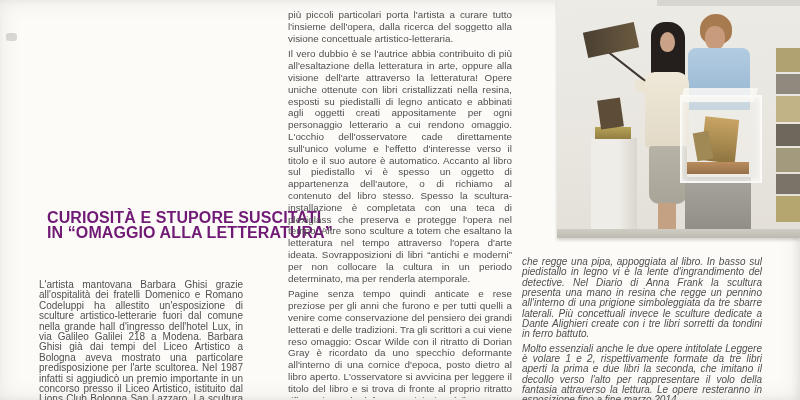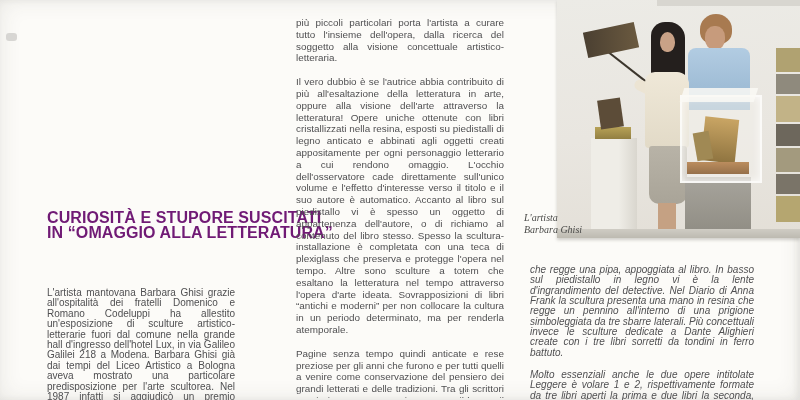--- a/index.html
+++ b/index.html
@@ -15,21 +15,21 @@
     transform:scaleX(.62);transform-origin:0 50%;}
   .hl-blue{color:#4585b5;}
   .hl-dark{color:#3c3c3f;}
   .hl-gap{margin-top:7px;}
   
   .subtitle{position:absolute;left:47px;top:211px;line-height:14.5px;
     font-size:16px;font-weight:700;color:#701a75;letter-spacing:.1px;}
   .subtitle span{display:block;}
   
   .bodycol{position:absolute;color:#4f4f51;text-align:justify;}
-  .bodycol p{margin:12px;}
+  .bodycol p{margin:4px;}
   .col1{left:35px;top:276px;width:212px;font-size:10px;line-height:10.4px;height:124px;overflow:hidden;}
   .col2{left:284px;top:5px;width:232px;font-size:9.9px;line-height:11.8px;height:393px;overflow:hidden;}
   .col3{left:518px;top:253px;width:248px;font-size:10px;line-height:10.35px;height:147px;overflow:hidden;font-style:italic;}
   
   .caption{position:absolute;left:524px;top:212px;width:70px;
     font-family:"Liberation Serif", serif;font-style:italic;font-size:10px;
     line-height:12px;color:#4a4a48;}
   .caption span{display:block;}
   
   .photo{position:absolute;left:557px;top:0;width:243px;height:238px;overflow:hidden;
@@ -127,23 +127,19 @@
       <div class="tb2"></div>
       <div class="tb3"></div>
       <div class="tb4"></div>
       <div class="tb5"></div>
       <div class="tb6"></div>
       <div class="tb7"></div>
     </div>
     <div class="ph-floorshadow"></div>
   </div>
 
-  <div class="caption">
-    <span>L'artista</span>
-    <span>Barbara Ghisi</span>
-  </div>
 
   <div class="bodycol col3">
     <p>che regge una pipa, appoggiata al libro. In basso sul piedistallo in legno vi è la lente d'ingrandimento del detective. Nel Diario di Anna Frank la scultura presenta una mano in resina che regge un pennino all'interno di una prigione simboleggiata da tre sbarre laterali. Più concettuali invece le sculture dedicate a Dante Alighieri create con i tre libri sorretti da tondini in ferro battuto.</p>
     <p>Molto essenziali anche le due opere intitolate Leggere è volare 1 e 2, rispettivamente formate da tre libri aperti la prima e due libri la seconda, che imitano il decollo verso l'alto per rappresentare il volo della fantasia attraverso la lettura. Le opere resteranno in esposizione fino a fine marzo 2014.</p>
   </div>
 
 </div>
 
 </body></html>

